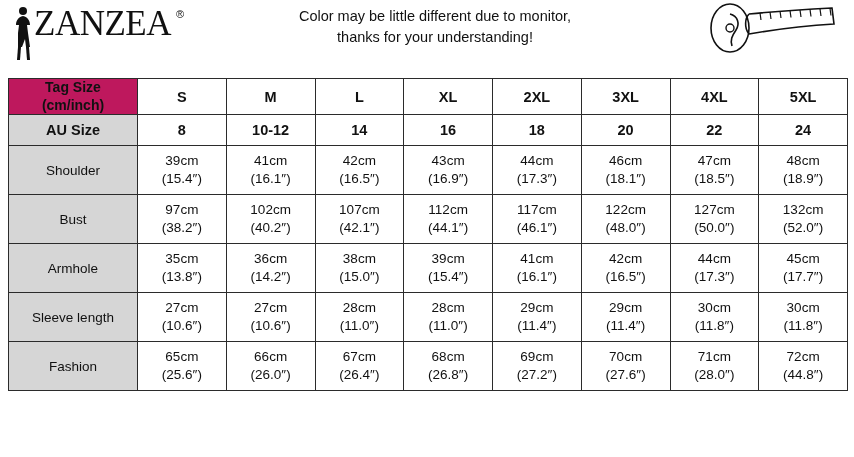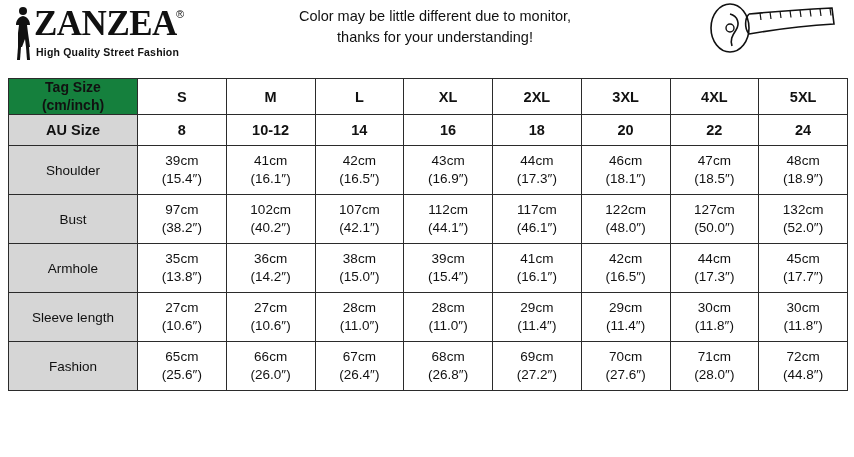--- a/index.html
+++ b/index.html
@@ -38,21 +38,21 @@
     left: 2px;
     top: 4px;
     width: 30px;
     height: 56px;
   }
   .brand-name {
     position: absolute;
     left: 26px;
     top: 2px;
     font-size: 35px;
-    font-weight: bold;
+    font-weight: normal;
     letter-spacing: -0.5px;
     color: #111;
     font-family: "Liberation Serif", serif;
   }
   .brand-reg {
     position: absolute;
     left: 168px;
     top: 6px;
     font-size: 11px;
     color: #111;
@@ -122,21 +122,21 @@
   }
   tr.meas td {
     height: 48px;
   }
   tr.meas .val {
     display: block;
     line-height: 1.35;
     font-size: 13.5px;
   }
   .first-col-head {
-    background: #15803d;
+    background: #be185d;
     font-weight: bold;
     line-height: 1.25;
   }
 </style>
 </head>
 <body>
 
 <div class="page">
 
   <div class="header">
@@ -144,21 +144,20 @@
     <div class="brand">
       <svg class="brand-figure" viewBox="0 0 30 56">
         <circle cx="13" cy="5" r="4" fill="#111"></circle>
         <path d="M13 10 C8 11 6 15 6 19 L9 19 L8 27 L18 27 L17 19 L20 19 C20 15 18 11 13 10 Z" fill="#111"></path>
         <path d="M8 27 L18 27 L20 41 L16 41 L15 33 L12 41 L8 41 Z" fill="#111"></path>
         <path d="M8 41 L11 41 L10 54 L7 54 Z" fill="#111"></path>
         <path d="M16 41 L19 41 L20 54 L17 54 Z" fill="#111"></path>
       </svg>
       <div class="brand-name">ZANZEA</div>
       <div class="brand-reg">®</div>
-      <div class="brand-tag">High Quality Street Fashion</div>
     </div>
 
     <div class="notes">
       <div>Color may be little different due to monitor,</div>
       <div>thanks for your understanding!</div>
     </div>
 
     <svg class="tape" viewBox="0 0 140 62">
       <g fill="none" stroke="#111" stroke-width="1.6">
         <ellipse cx="30" cy="26" rx="19" ry="24"></ellipse>

